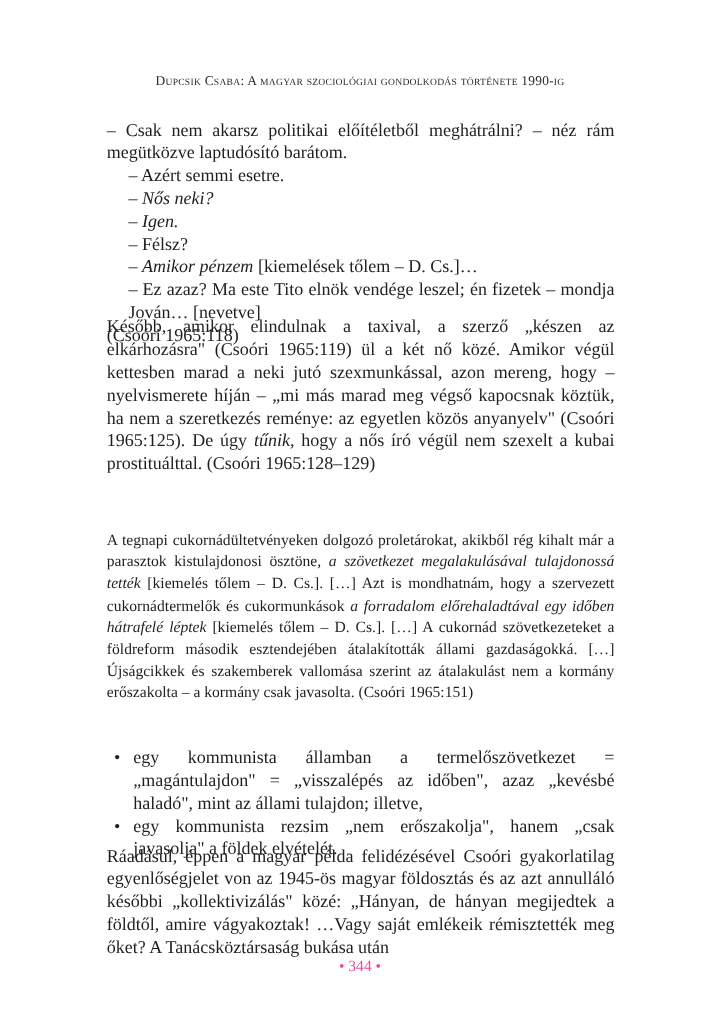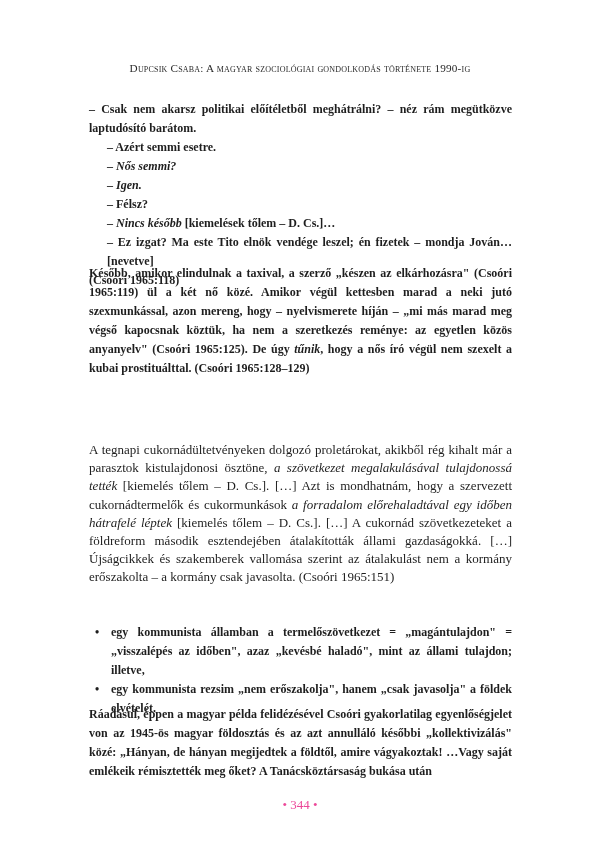--- a/index.html
+++ b/index.html
@@ -8,21 +8,21 @@
       font-family: "DejaVu Serif", "Liberation Serif", serif;
       position: relative; overflow: hidden;
     }
     .page { position: absolute; left: 0; top: 0; width: 600px; height: 658px; }
     .running-head {
       position: absolute; top: 62px; left: 0; width: 600px; text-align: center;
       font-family: "Liberation Serif", serif; font-size: 11.2px; letter-spacing: 0.2px;
       font-variant: small-caps; color: #2a2a2a;
     }
     .block { position: absolute; left: 89px; width: 423px; }
-    .body-text { font-family: "Liberation Serif", serif; font-size: 12px; line-height: 19px; text-align: justify; font-weight: bold; }
+    .body-text { font-family: "Liberation Serif", serif; font-size: 15px; line-height: 19px; text-align: justify; }
     .quote { font-family: "Liberation Serif", serif; font-size: 13px; line-height: 18.2px; text-align: justify; }
     .dlg { margin: 0; }
     .indent { text-indent: 18px; }
     .q-line { padding-left: 18px; }
     p { margin: 0; }
     em, .it { font-style: italic; }
     ul.bullets { list-style: none; margin: 0; padding: 0; }
     ul.bullets li { position: relative; padding-left: 22px; }
     ul.bullets li .bullet { position: absolute; left: 6px; top: 0; }
     .folio {
@@ -33,25 +33,25 @@
 </head>
 <body>
 
 <div class="page">
 
   <div class="running-head">Dupcsik Csaba: A magyar szociológiai gondolkodás története 1990-ig</div>
 
   <div class="block body-text" style="top:100px;">
     <p class="dlg">– Csak nem akarsz politikai előítéletből meghátrálni? – néz rám megütközve laptudósító barátom.</p>
     <p class="q-line"><span>– </span><span>Azért semmi esetre.</span></p>
-    <p class="q-line"><span>– </span><em>Nős semmi?</em></p>
+    <p class="q-line"><span>– </span><em>Nős neki?</em></p>
     <p class="q-line"><span>– </span><em>Igen.</em></p>
     <p class="q-line"><span>– </span><span>Félsz?</span></p>
-    <p class="q-line"><span>– </span><em>Nincs később</em><span> [kiemelések tőlem – D. Cs.]…</span></p>
-    <p class="q-line"><span>– </span><span>Ez izgat? Ma este Tito elnök vendége leszel; én fizetek – mondja Jován… [nevetve]</span></p>
+    <p class="q-line"><span>– </span><em>Amikor pénzem</em><span> [kiemelések tőlem – D. Cs.]…</span></p>
+    <p class="q-line"><span>– </span><span>Ez azaz? Ma este Tito elnök vendége leszel; én fizetek – mondja Jován… [nevetve]</span></p>
     <p>(Csoóri 1965:118)</p>
   </div>
 
   <div class="block body-text" style="top:264px;">
     <p><span>Később, amikor elindulnak a taxival, a szerző „készen az elkárhozásra" (Csoóri 1965:119) ül a két nő közé. Amikor végül kettesben marad a neki jutó szexmunkással, azon mereng, hogy – nyelvismerete híján – „mi más marad meg végső kapocsnak köztük, ha nem a szeretkezés reménye: az egyetlen közös anyanyelv" (Csoóri 1965:125). De úgy </span><em>tűnik</em><span>, hogy a nős író végül nem szexelt a kubai prostituálttal. (Csoóri 1965:128–129)</span></p>
   </div>
 
   <div class="block quote" style="top:441px;">
     <p><span>A tegnapi cukornádültetvényeken dolgozó proletárokat, akikből rég kihalt már a parasztok kistulajdonosi ösztöne, </span><em>a szövetkezet megalakulásával tulajdonossá tették</em><span> [kiemelés tőlem – D. Cs.]. […] Azt is mondhatnám, hogy a szervezett cukornádtermelők és cukormunkások </span><em>a forradalom előrehaladtával egy időben hátrafelé léptek</em><span> [kiemelés tőlem – D. Cs.]. […] A cukornád szövetkezeteket a földreform második esztendejében átalakították állami gazdaságokká. […] Újságcikkek és szakemberek vallomása szerint az átalakulást nem a kormány erőszakolta – a kormány csak javasolta. (Csoóri 1965:151)</span></p>
   </div>

